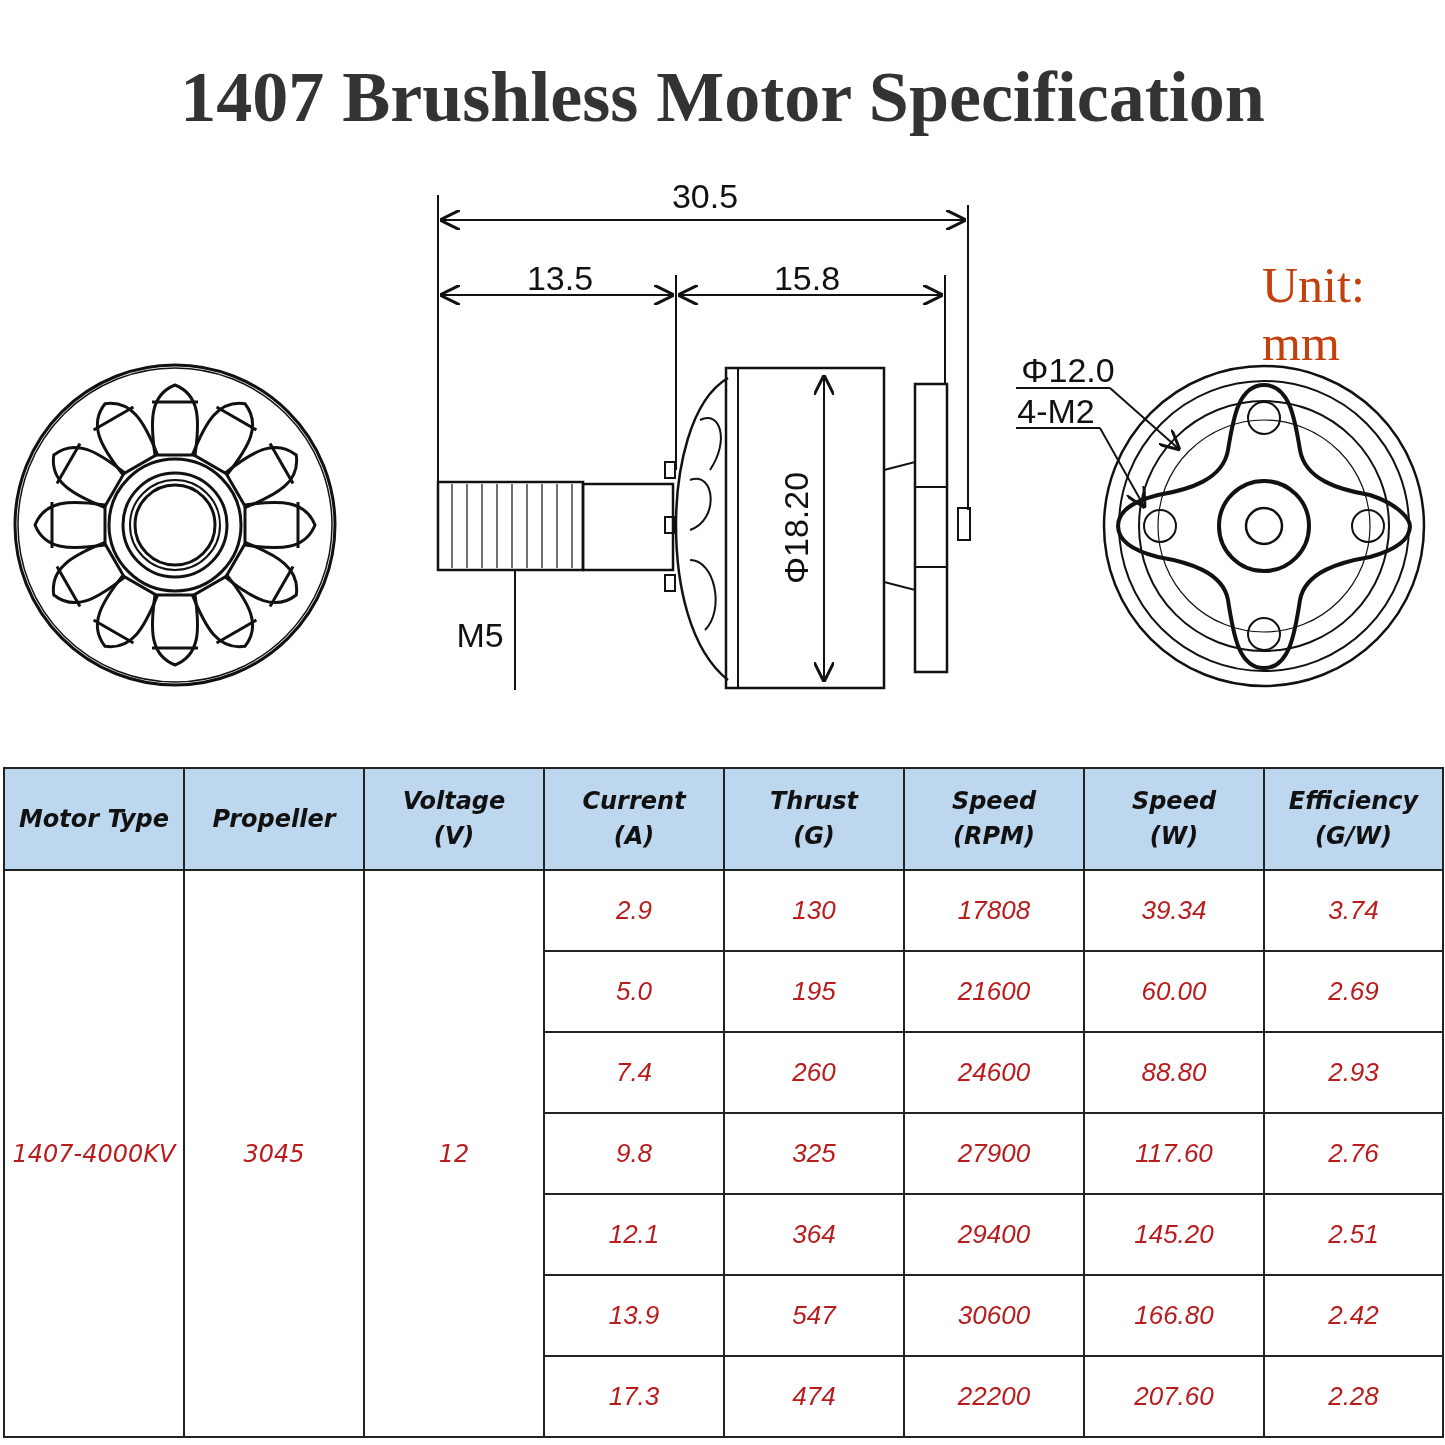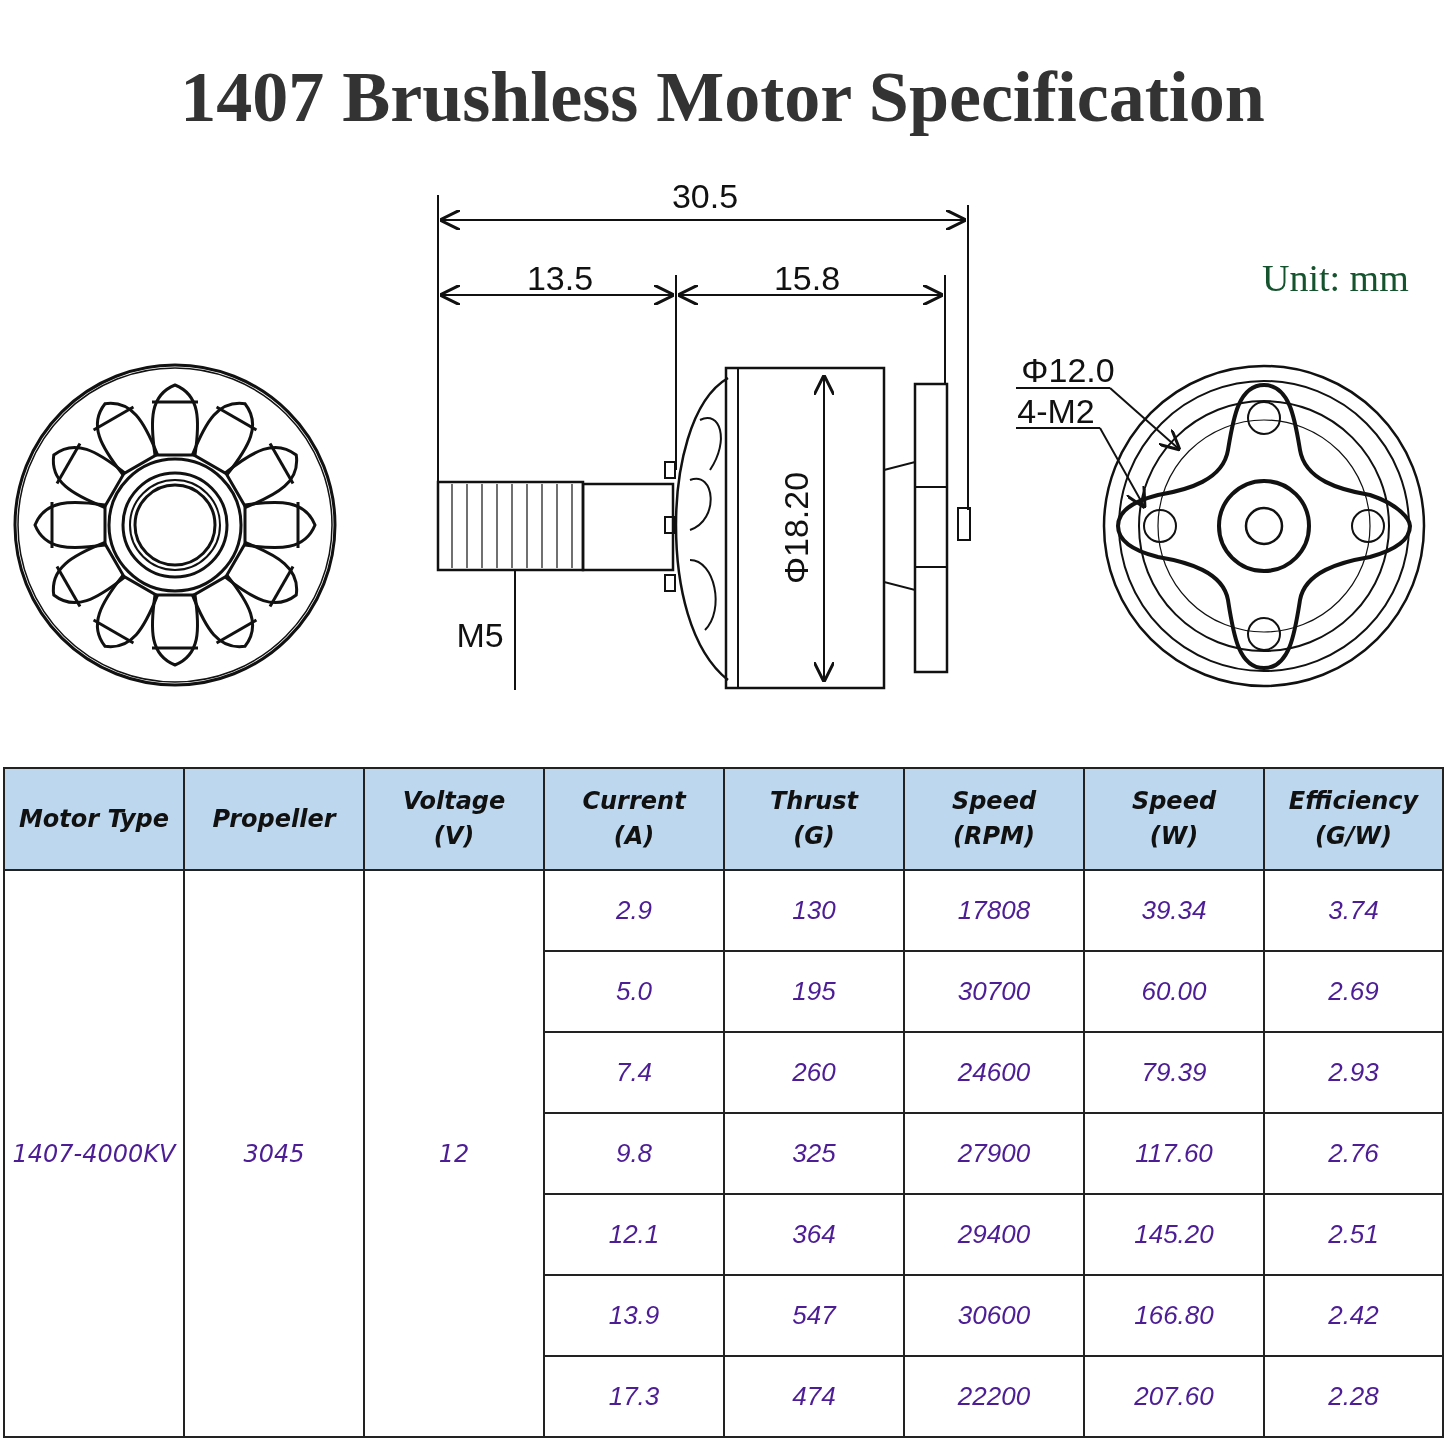--- a/index.html
+++ b/index.html
@@ -1,24 +1,24 @@
 <!DOCTYPE html>
 <html><head>
 <meta charset="utf-8">
 <style>
   html, body { margin: 0; padding: 0; background: #ffffff; }
   body { width: 1445px; height: 1445px; position: relative; overflow: hidden; font-family: "Liberation Sans", sans-serif; color: #222; }
   .title { position: absolute; left: 0; top: 52px; width: 1445px; text-align: center; font-family: "Liberation Serif", serif; font-weight: bold; font-size: 72px; color: #333333; letter-spacing: 0px; line-height: 90px; }
-  .unit { position: absolute; left: 1262px; top: 256px; font-family: "Liberation Serif", serif; font-size: 38px; color: #14532d; }
+  .unit { position: absolute; left: 1262px; top: 256px; font-family: "Liberation Serif", serif; font-size: 50px; color: #c2410c; }
   svg.drawing { position: absolute; left: 0; top: 160px; }
   .dimtxt { font-family: "Liberation Sans", sans-serif; font-size: 34px; fill: #111; }
   table.spec { position: absolute; left: 3px; top: 767px; border-collapse: collapse; width: 1439px; table-layout: fixed; font-style: italic; }
   table.spec th, table.spec td { border: 2px solid #222; text-align: center; vertical-align: middle; padding: 0; }
   table.spec th { background: #bdd7ee; font-family: "DejaVu Sans", sans-serif; font-weight: bold; font-size: 24px; height: 100px; line-height: 35px; color: #111; }
-  table.spec td { font-family: "Liberation Sans", sans-serif; font-size: 26px; height: 79px; color: #4c1d95; }
+  table.spec td { font-family: "Liberation Sans", sans-serif; font-size: 26px; height: 79px; color: #b91c1c; }
   table.spec td.merged { font-family: "DejaVu Sans", sans-serif; font-size: 24px; }
 </style>
 </head>
 <body>
 
 <div class="title">1407 Brushless Motor Specification</div>
 <div class="unit">Unit: mm</div>
 
 <svg class="drawing" width="1445" height="560" viewBox="0 160 1445 560" xmlns="http://www.w3.org/2000/svg">
   <defs>
@@ -188,29 +188,29 @@
       <td class="merged" rowspan="7">12</td>
       <td>2.9</td>
       <td>130</td>
       <td>17808</td>
       <td>39.34</td>
       <td>3.74</td>
     </tr>
     <tr>
       <td>5.0</td>
       <td>195</td>
-      <td>30700</td>
+      <td>21600</td>
       <td>60.00</td>
       <td>2.69</td>
     </tr>
     <tr>
       <td>7.4</td>
       <td>260</td>
       <td>24600</td>
-      <td>79.39</td>
+      <td>88.80</td>
       <td>2.93</td>
     </tr>
     <tr>
       <td>9.8</td>
       <td>325</td>
       <td>27900</td>
       <td>117.60</td>
       <td>2.76</td>
     </tr>
     <tr>

